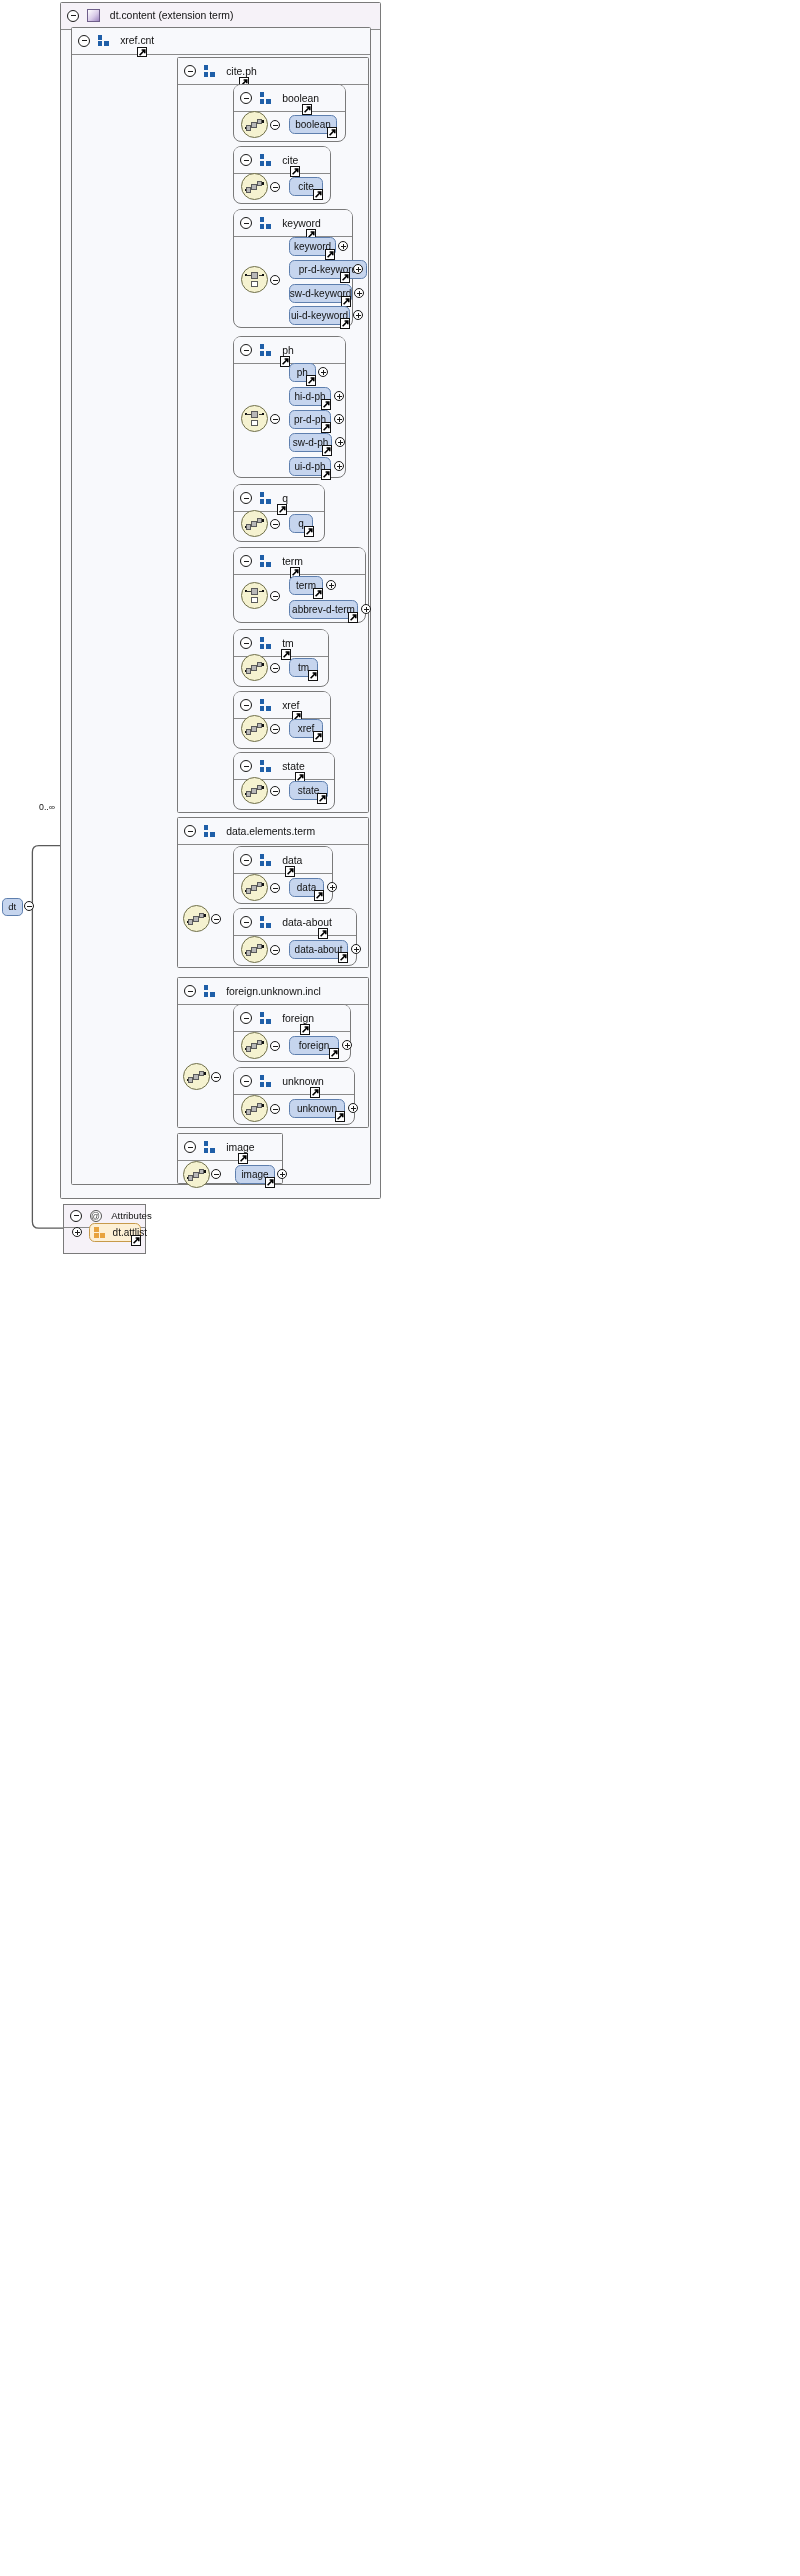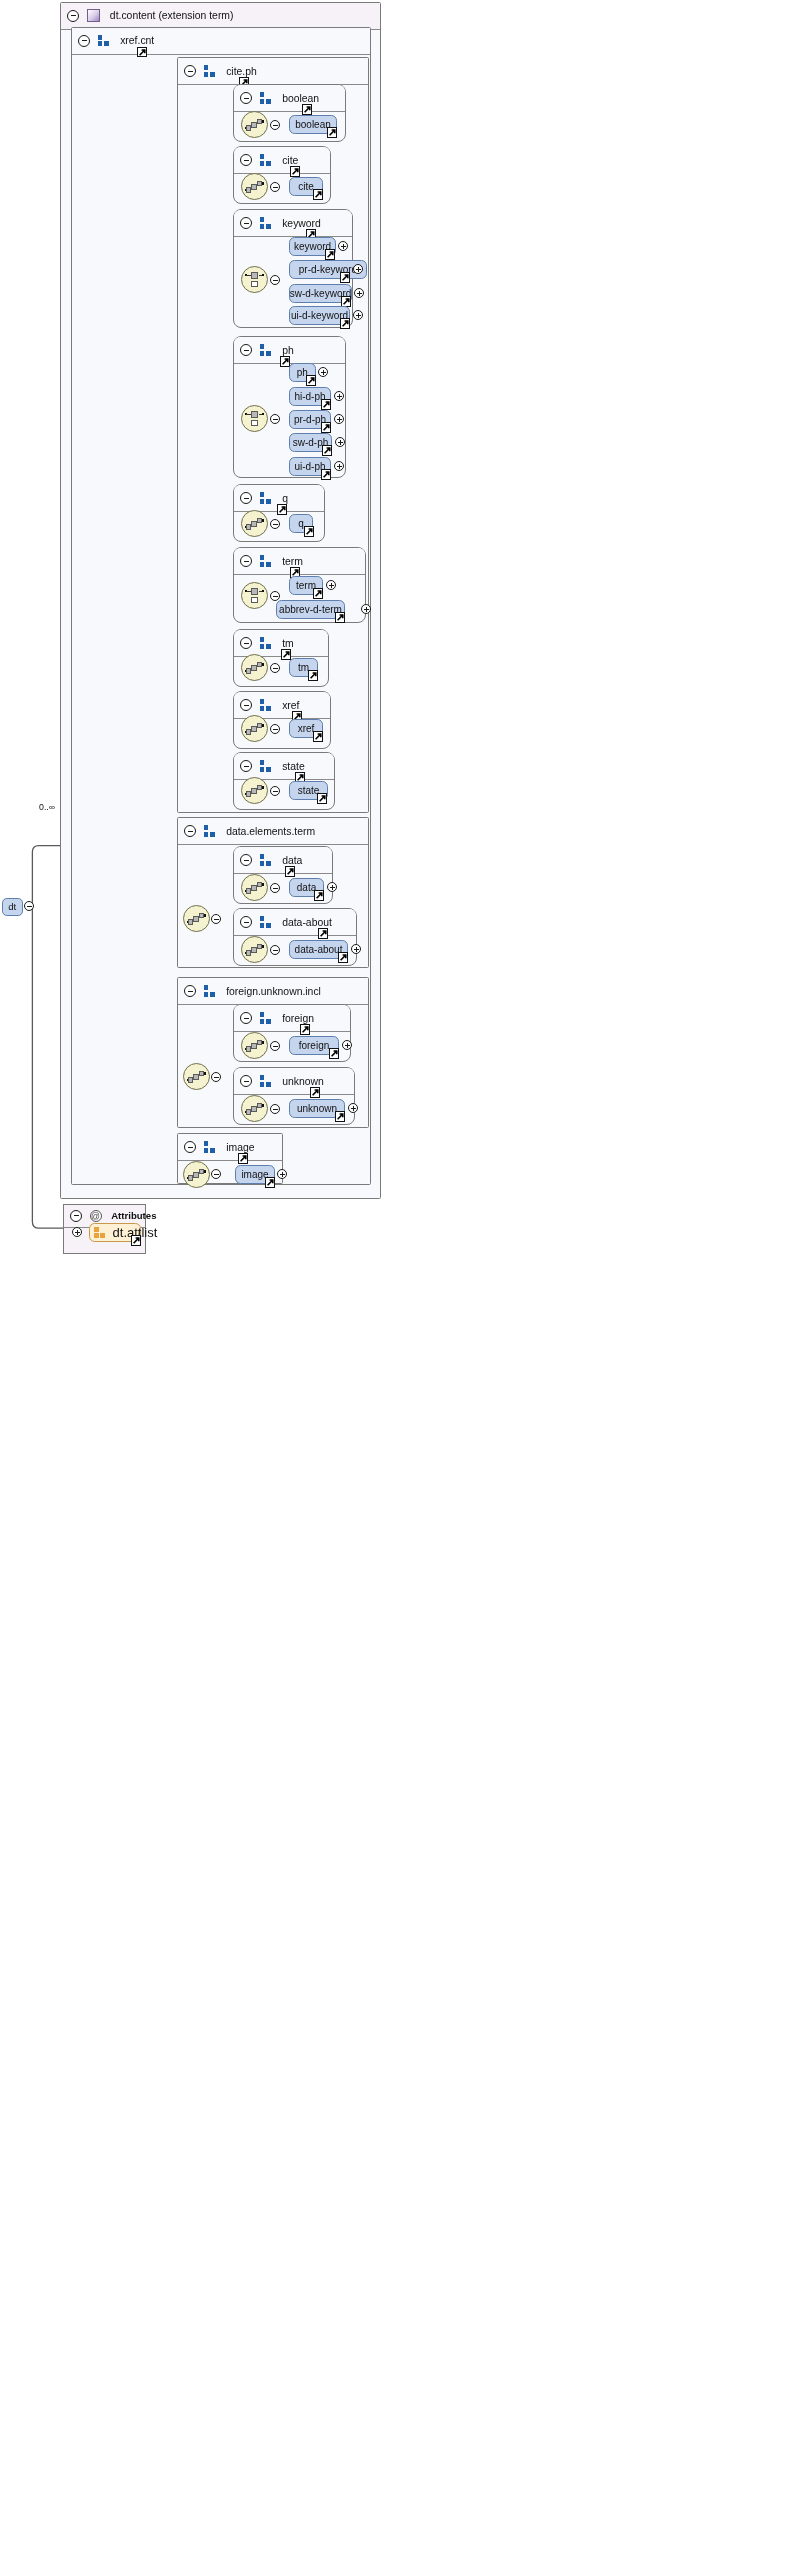--- a/index.html
+++ b/index.html
@@ -664,21 +664,21 @@
   <div class="pill" style="left:289px; top:576px; width:34px;">
     <span class="txt">term</span>
     <span class="linkarrow" style="left:22.5px; top:11.3px;">
       <svg width="8.8" height="8.8" viewBox="0 0 11 11">
           <path d="M2 9 L8 3 M4.5 2.5 L8.5 2.5 L8.5 6.5" stroke="#000" stroke-width="2" fill="none"></path>
         </svg>
     </span>
   </div>
   <div class="wmark plus" style="left:326px; top:580px;"></div>
 
-  <div class="pill" style="left:276px; top:600px; width:69px;">
+  <div class="pill" style="left:289px; top:600px; width:69px;">
     <span class="txt">abbrev-d-term</span>
     <span class="linkarrow" style="left:58px; top:11.3px;">
       <svg width="8.8" height="8.8" viewBox="0 0 11 11">
           <path d="M2 9 L8 3 M4.5 2.5 L8.5 2.5 L8.5 6.5" stroke="#000" stroke-width="2" fill="none"></path>
         </svg>
     </span>
   </div>
   <div class="wmark plus" style="left:361px; top:604px;"></div>
 
   <div class="grpbox rounded" style="left:233px; top:629px; width:96px; height:58px;">
@@ -1007,31 +1007,31 @@
           <path d="M2 9 L8 3 M4.5 2.5 L8.5 2.5 L8.5 6.5" stroke="#000" stroke-width="2" fill="none"></path>
         </svg>
     </span>
   </div>
   <div class="wmark plus" style="left:277px; top:1169px;"></div>
 
   <div class="attrbox" style="left:63px; top:1204px; width:83px; height:50px;">
     <div class="grphead lilac" style="height:22.5px;">
       <span class="toggle"></span>
       <span class="aticon">@</span>
-      <span class="glabel" style="font-size:9.6px;font-weight:bold;">Attributes</span>
+      <span class="glabel" style="font-size:9.6px;">Attributes</span>
     </div>
   </div>
   <div class="wmark plus" style="left:72px; top:1227px;"></div>
   <div class="attrpill" style="left:89px; top:1223px; width:52px;">
     <span class="oicon" style="margin-left:0.8px;">
         <i class="a"></i>
         <i class="b"></i>
         <i class="c"></i>
       </span>
-    <span style="margin-left:5.6px; font-size:13px;">dt.attlist</span>
+    <span style="margin-left:5.6px; font-size:10px;">dt.attlist</span>
     <span class="linkarrow" style="left:41px; top:11.3px;">
       <svg width="8.8" height="8.8" viewBox="0 0 11 11">
           <path d="M2 9 L8 3 M4.5 2.5 L8.5 2.5 L8.5 6.5" stroke="#000" stroke-width="2" fill="none"></path>
         </svg>
     </span>
   </div>
 
 </div>
 
 

